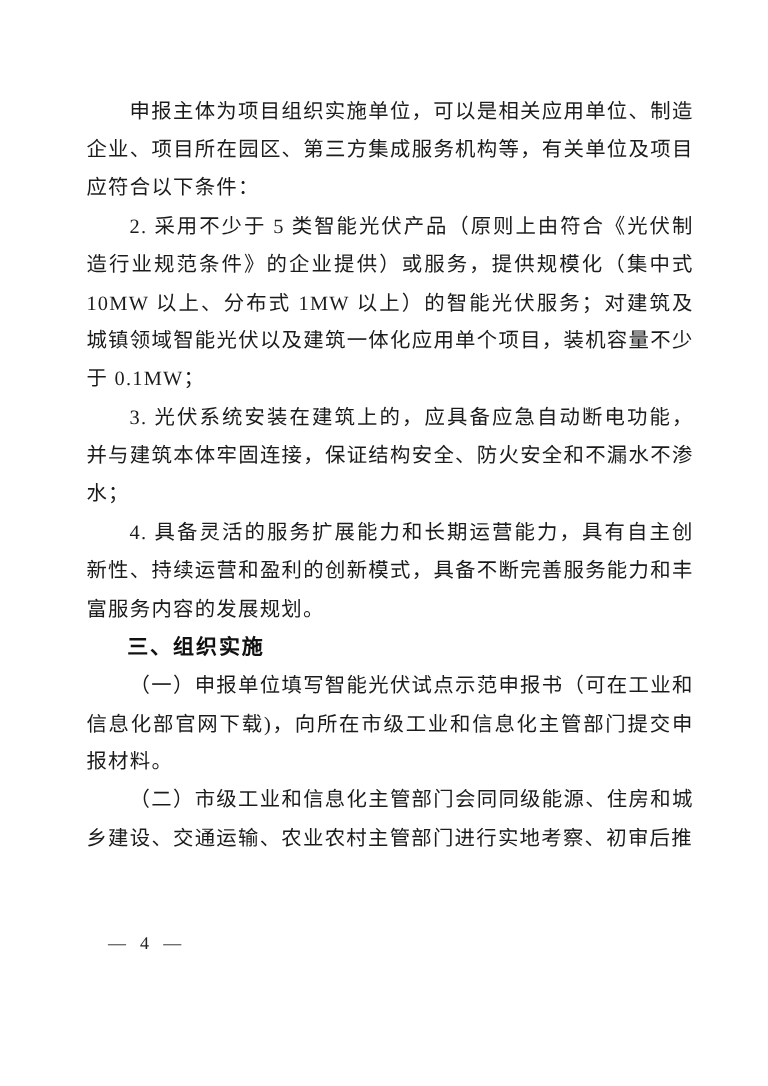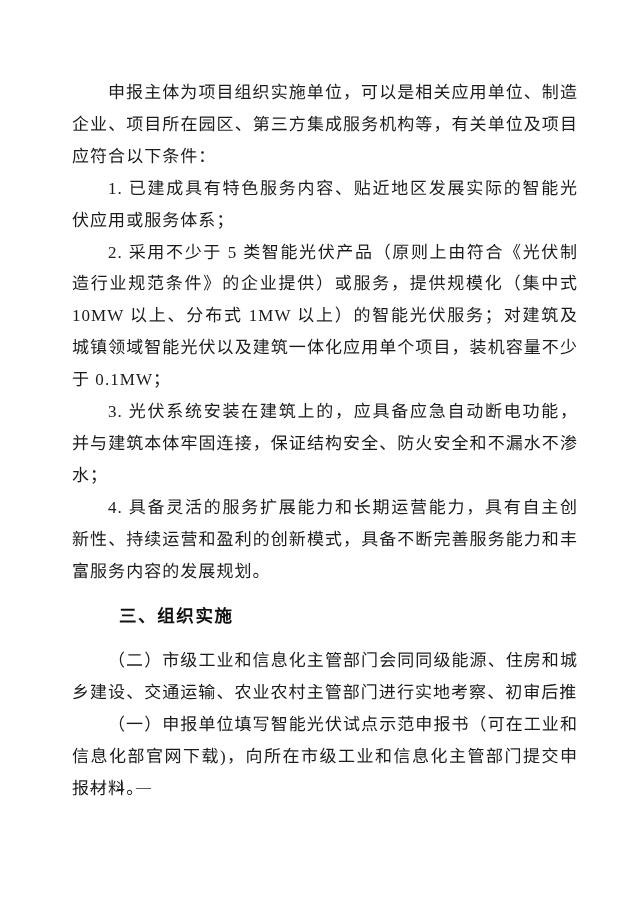--- a/index.html
+++ b/index.html
@@ -28,21 +28,21 @@
     font-size: 17px;
     line-height: 31.9px;
     letter-spacing: 1.05px;
     text-align: justify;
   }
   .text-block p {
     margin: 0;
     text-indent: 36px;
   }
   .text-block h2.heading {
-    margin: 13px;
+    margin: 0;
     text-indent: 34px;
     font-size: 17.5px;
     font-weight: bold;
     letter-spacing: 1.6px;
     color: #111111;
     font-family: "Liberation Sans", "DejaVu Sans", sans-serif;
     text-align: left;
   }
   .pageno {
     position: absolute;
@@ -56,30 +56,29 @@
   }
 </style>
 </head>
 <body>
 
 <div class="page">
 
   <main class="text-block">
     <p>申报主体为项目组织实施单位，可以是相关应用单位、制造企业、项目所在园区、第三方集成服务机构等，有关单位及项目应符合以下条件：</p>
 
-    <p>1. 已建成具有特色服务内容、贴近地区发展实际的智能光伏应用或服务体系；</p>
 
     <p>2. 采用不少于 5 类智能光伏产品（原则上由符合《光伏制造行业规范条件》的企业提供）或服务，提供规模化（集中式 10MW 以上、分布式 1MW 以上）的智能光伏服务；对建筑及城镇领域智能光伏以及建筑一体化应用单个项目，装机容量不少于 0.1MW；</p>
 
     <p>3. 光伏系统安装在建筑上的，应具备应急自动断电功能，并与建筑本体牢固连接，保证结构安全、防火安全和不漏水不渗水；</p>
 
     <p>4. 具备灵活的服务扩展能力和长期运营能力，具有自主创新性、持续运营和盈利的创新模式，具备不断完善服务能力和丰富服务内容的发展规划。</p>
 
     <h2 class="heading">三、组织实施</h2>
 
+    <p>（一）申报单位填写智能光伏试点示范申报书（可在工业和信息化部官网下载)，向所在市级工业和信息化主管部门提交申报材料。</p>
+
     <p>（二）市级工业和信息化主管部门会同同级能源、住房和城乡建设、交通运输、农业农村主管部门进行实地考察、初审后推</p>
-
-    <p>（一）申报单位填写智能光伏试点示范申报书（可在工业和信息化部官网下载)，向所在市级工业和信息化主管部门提交申报材料。</p>
   </main>
 
   <footer class="pageno">— 4 —</footer>
 
 </div>
 
 </body></html>

